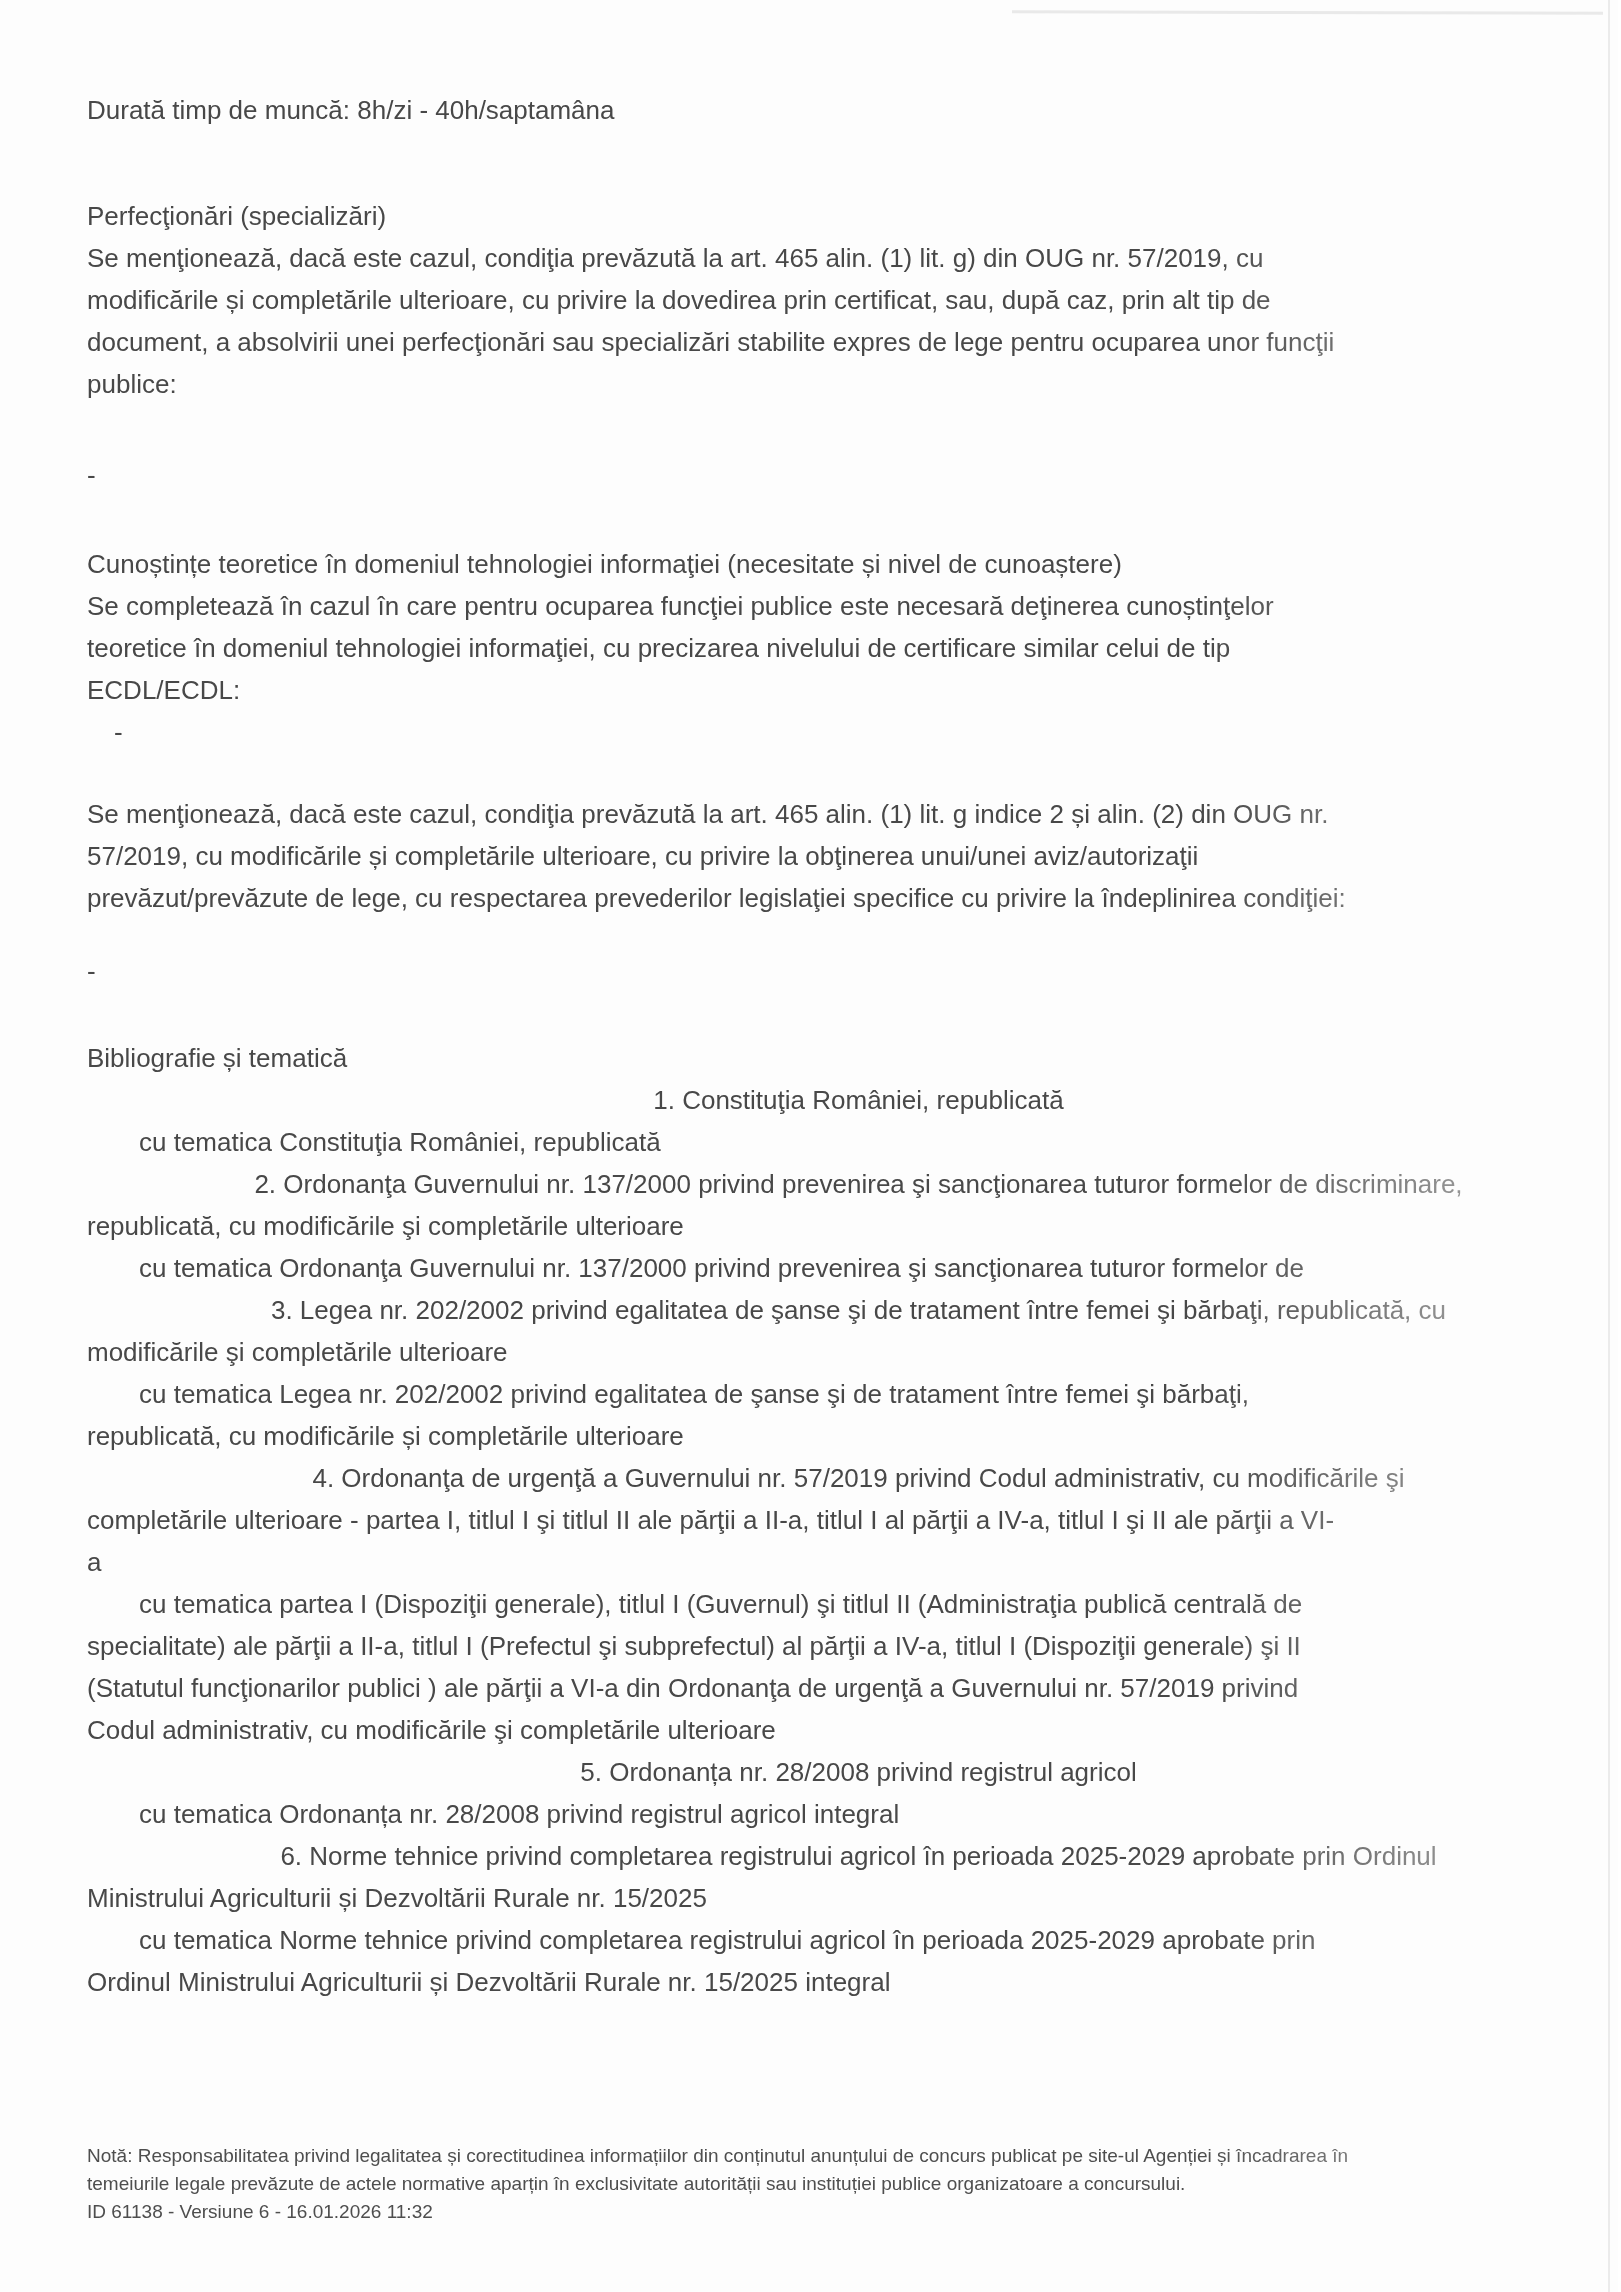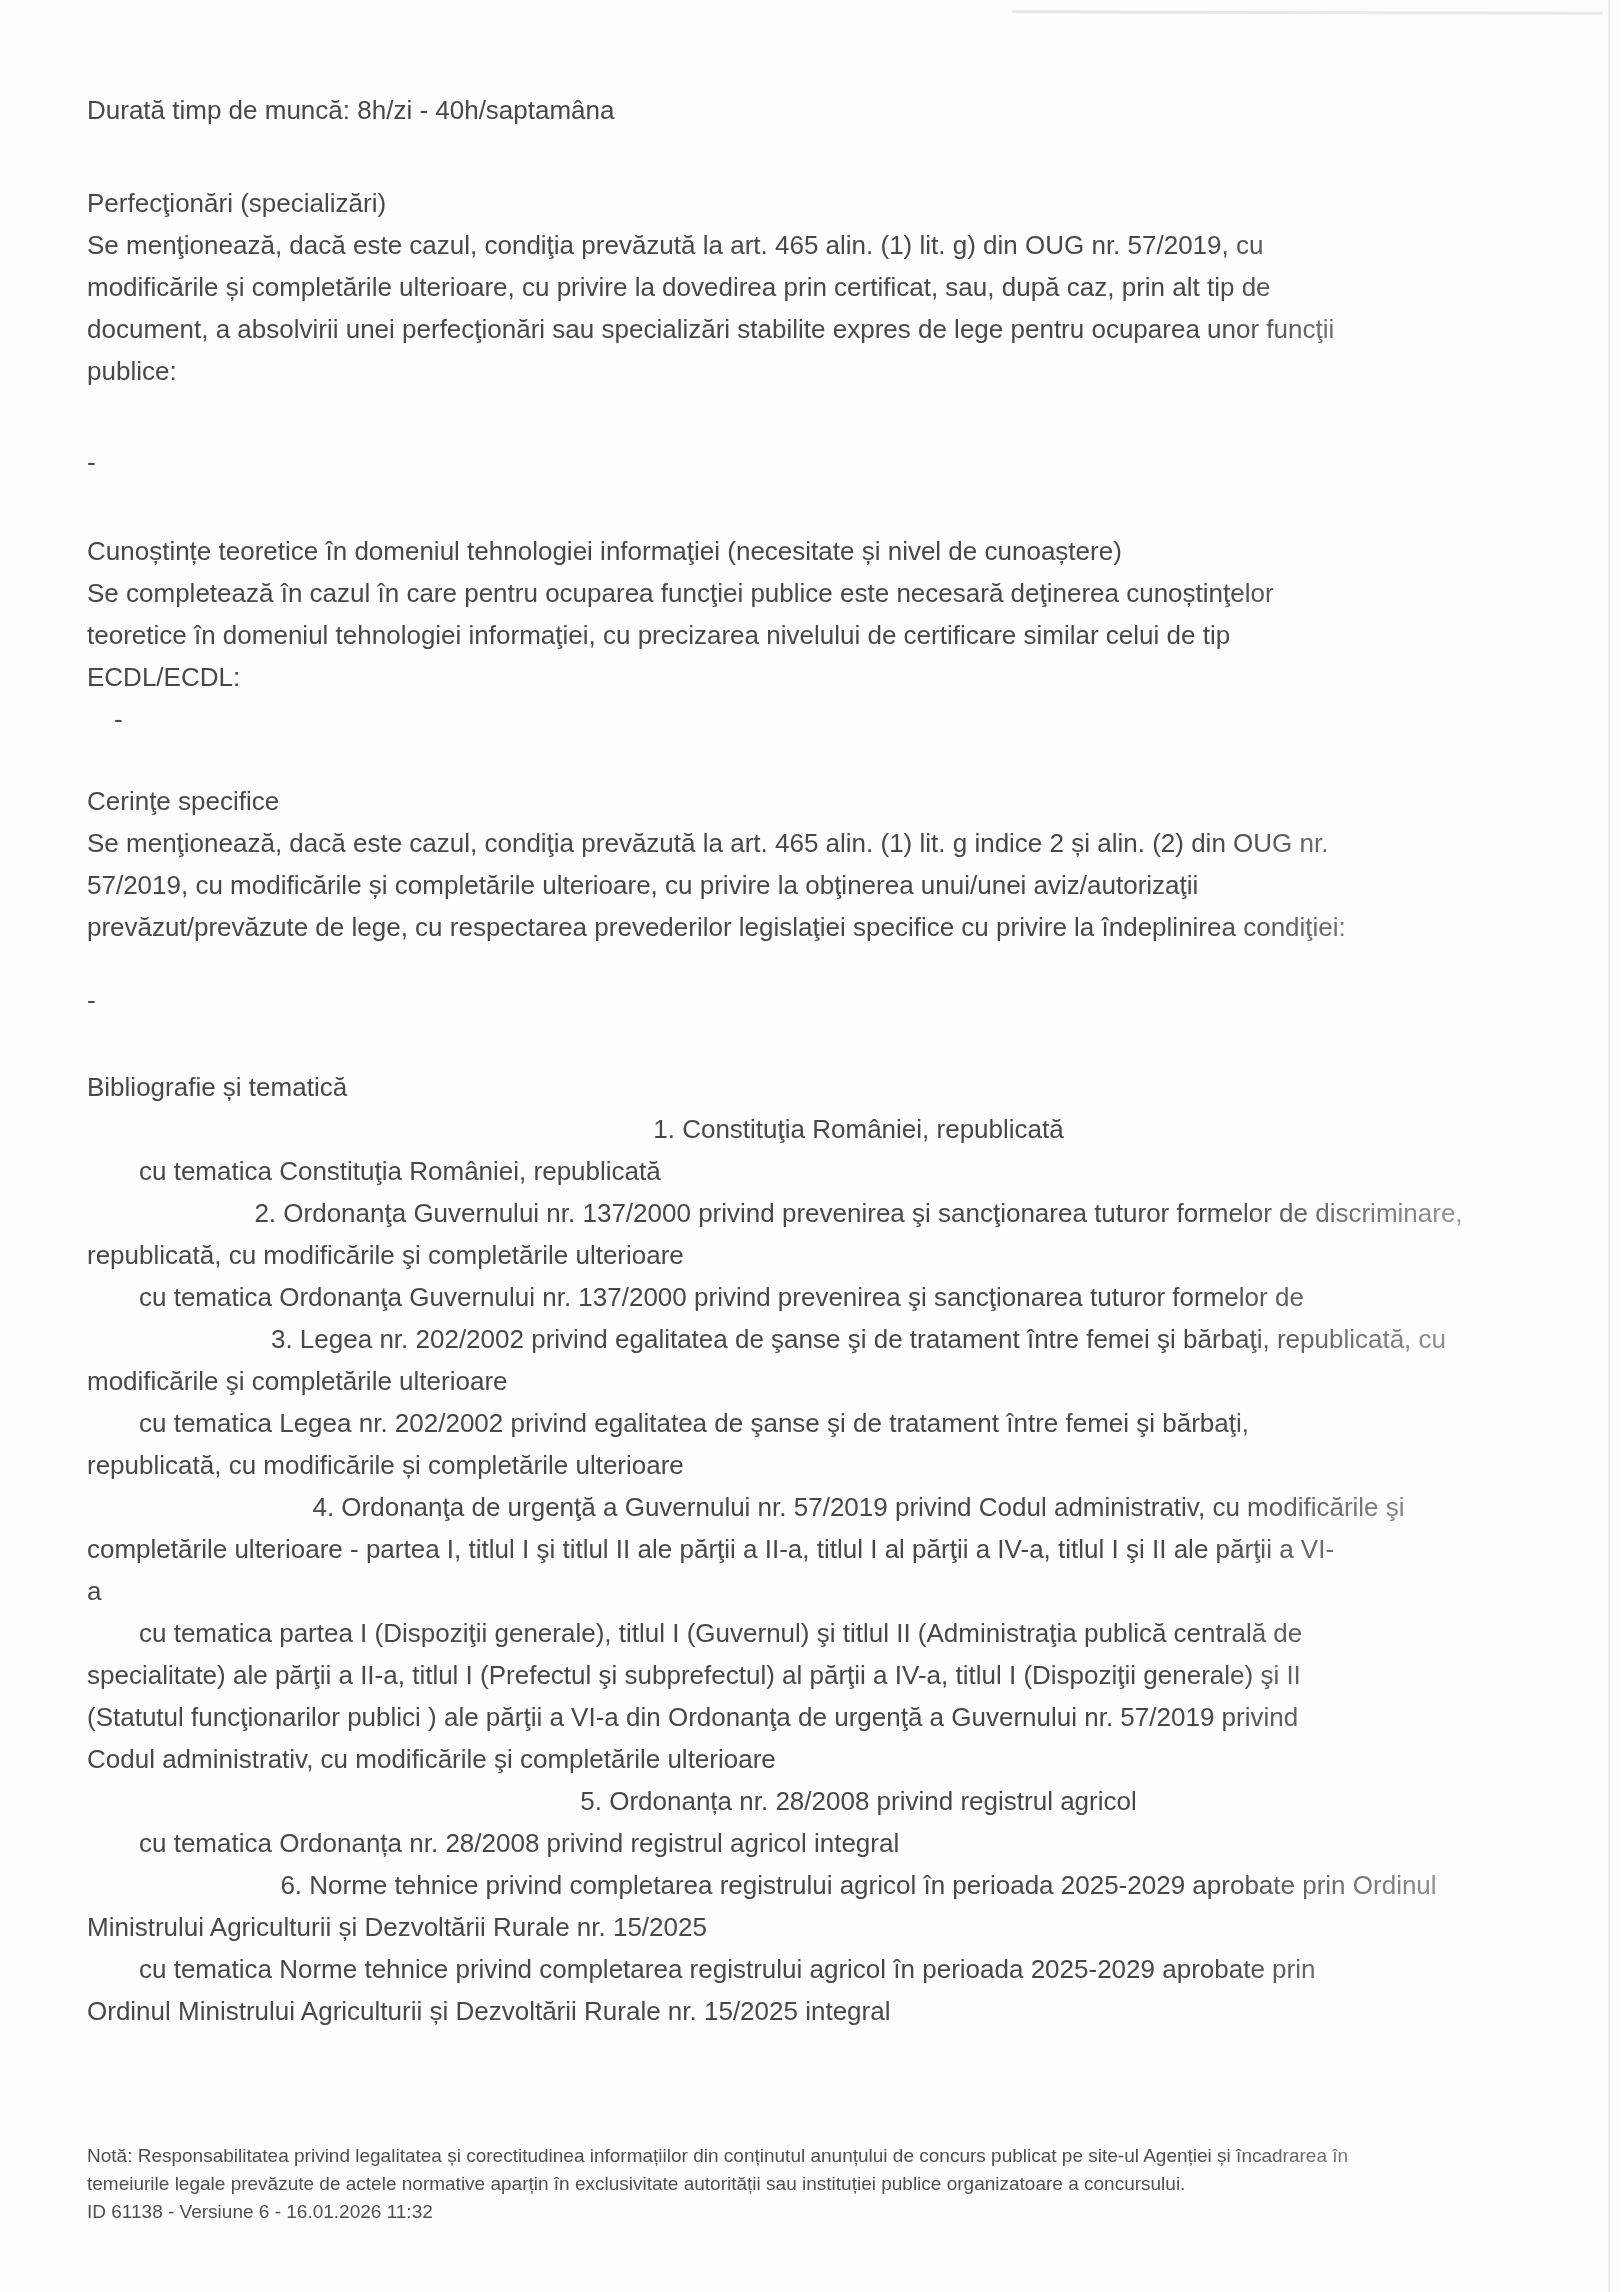--- a/index.html
+++ b/index.html
@@ -20,21 +20,21 @@
     padding-top:89px;
     font-size:26px;
   }
   .line{
     line-height:42px;
     white-space:nowrap;
   }
   .ind-num{padding-left:38px;text-align:center;}
   .ind-tem{padding-left:52px;}
   .dash-line{line-height:42px;}
-  #sec-perfectionari{margin-top:51px;}
+  #sec-perfectionari{margin-top:64px;}
   #dashA{margin-top:49px;}
   #sec-cunostinte{margin-top:47px;}
   #dashB{padding-left:27px;}
   #sec-cerinte{margin-top:40px;}
   #dashC{margin-top:31px;}
   #sec-bib{margin-top:45px;}
   .footer{
     position:absolute;
     left:87px;
     top:2142px;
@@ -96,21 +96,20 @@
       <div class="line sec-title">Cunoștințe teoretice în domeniul tehnologiei informaţiei (necesitate și nivel de cunoaștere)</div>
       <div>
           <div class="line">Se completează în cazul în care pentru ocuparea funcţiei publice este necesară deţinerea cunoștinţelor</div>
           <div class="line">teoretice în domeniul tehnologiei informaţiei, cu precizarea nivelului de certificare similar celui de tip</div>
           <div class="line">ECDL/ECDL:</div>
         </div>
       <div class="line dash-line" id="dashB">-</div>
     </div>
 
     <div class="section" id="sec-cerinte">
-      <div class="line sec-title">Cerinţe specifice</div>
       <div>
           <div class="line">Se menţionează, dacă este cazul, condiţia prevăzută la art. 465 alin. (1) lit. g indice 2 și alin. (2) din OUG nr.</div>
           <div class="line">57/2019, cu modificările și completările ulterioare, cu privire la obţinerea unui/unei aviz/autorizaţii</div>
           <div class="line">prevăzut/prevăzute de lege, cu respectarea prevederilor legislaţiei specifice cu privire la îndeplinirea condiţiei:</div>
         </div>
       <div class="line dash-line" id="dashC">-</div>
     </div>
 
     <div class="section" id="sec-bib">
       <div class="line sec-title">Bibliografie și tematică</div>

